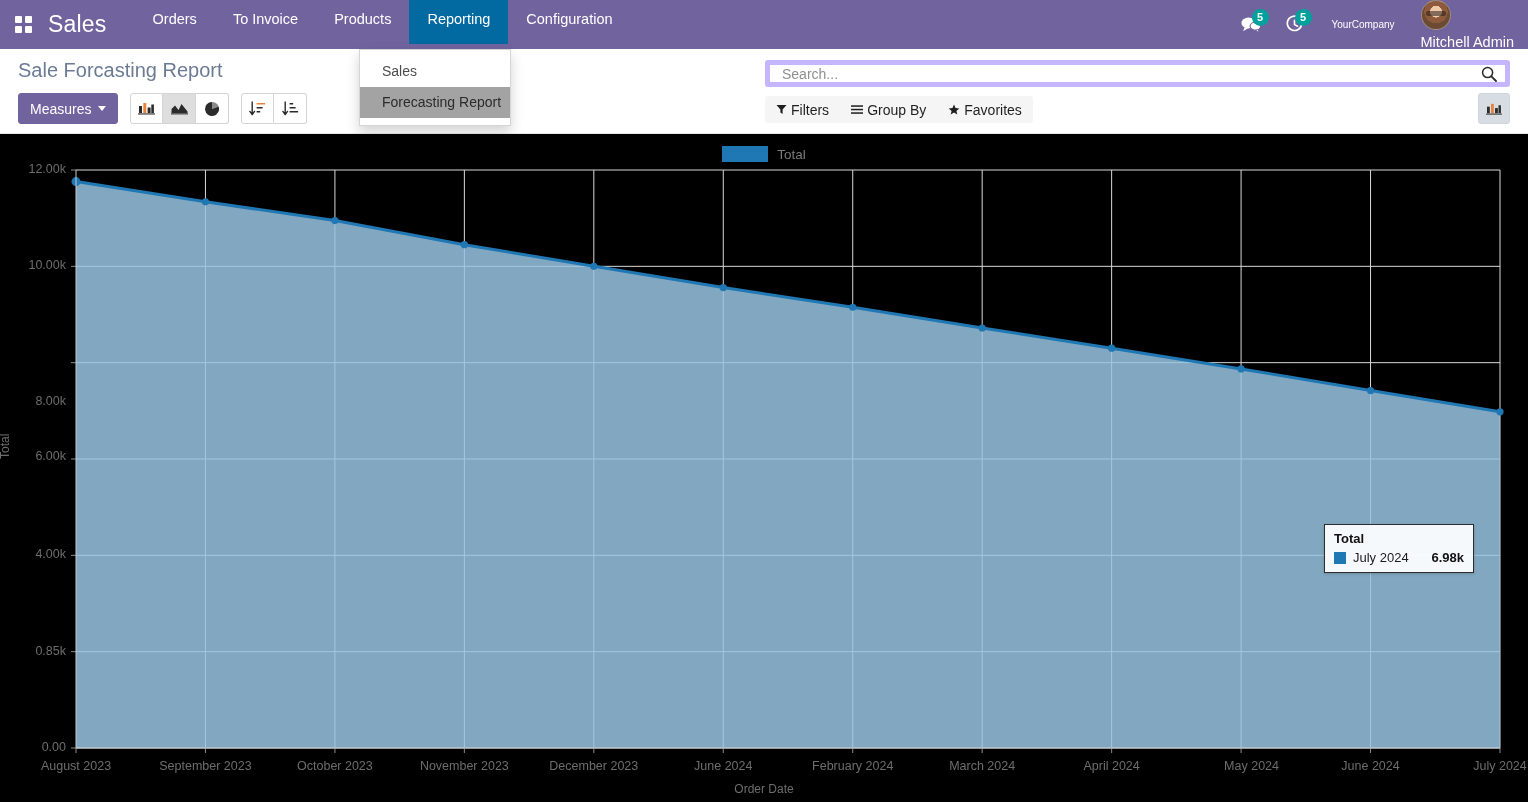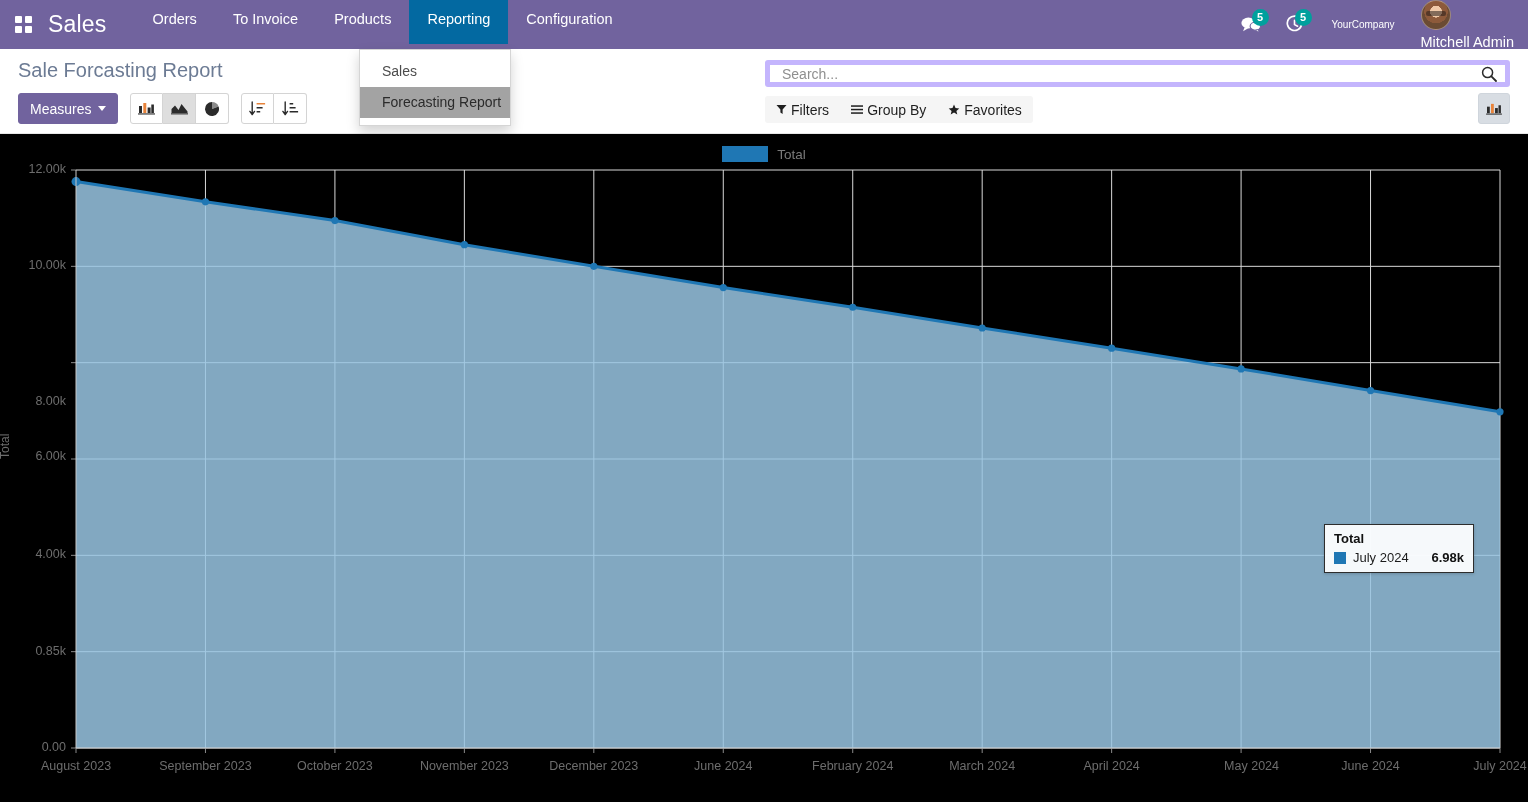--- a/index.html
+++ b/index.html
@@ -384,20 +384,21 @@
 </div>
 
 <div class="chart-region">
 
   <div class="legend">
     <span class="legend-swatch"></span>
     <span class="legend-label">Total</span>
   </div>
 
   <div class="axis-label-y">Total</div>
+  <div class="axis-label-x">Order Date</div>
 
   <svg class="plot-svg" width="1528" height="668">
     <g id="gridlines">
         <line x1="76" x2="1500" y1="614" y2="614" stroke="#d9d9d9" stroke-width="1"></line>
         <line x1="76" x2="1500" y1="517.6666666666666" y2="517.6666666666666" stroke="#d9d9d9" stroke-width="1"></line>
         <line x1="76" x2="1500" y1="421.33333333333337" y2="421.33333333333337" stroke="#d9d9d9" stroke-width="1"></line>
         <line x1="76" x2="1500" y1="325" y2="325" stroke="#d9d9d9" stroke-width="1"></line>
         <line x1="76" x2="1500" y1="228.66666666666669" y2="228.66666666666669" stroke="#d9d9d9" stroke-width="1"></line>
         <line x1="76" x2="1500" y1="132.33333333333331" y2="132.33333333333331" stroke="#d9d9d9" stroke-width="1"></line>
         <line x1="76" x2="1500" y1="36" y2="36" stroke="#d9d9d9" stroke-width="1"></line>

